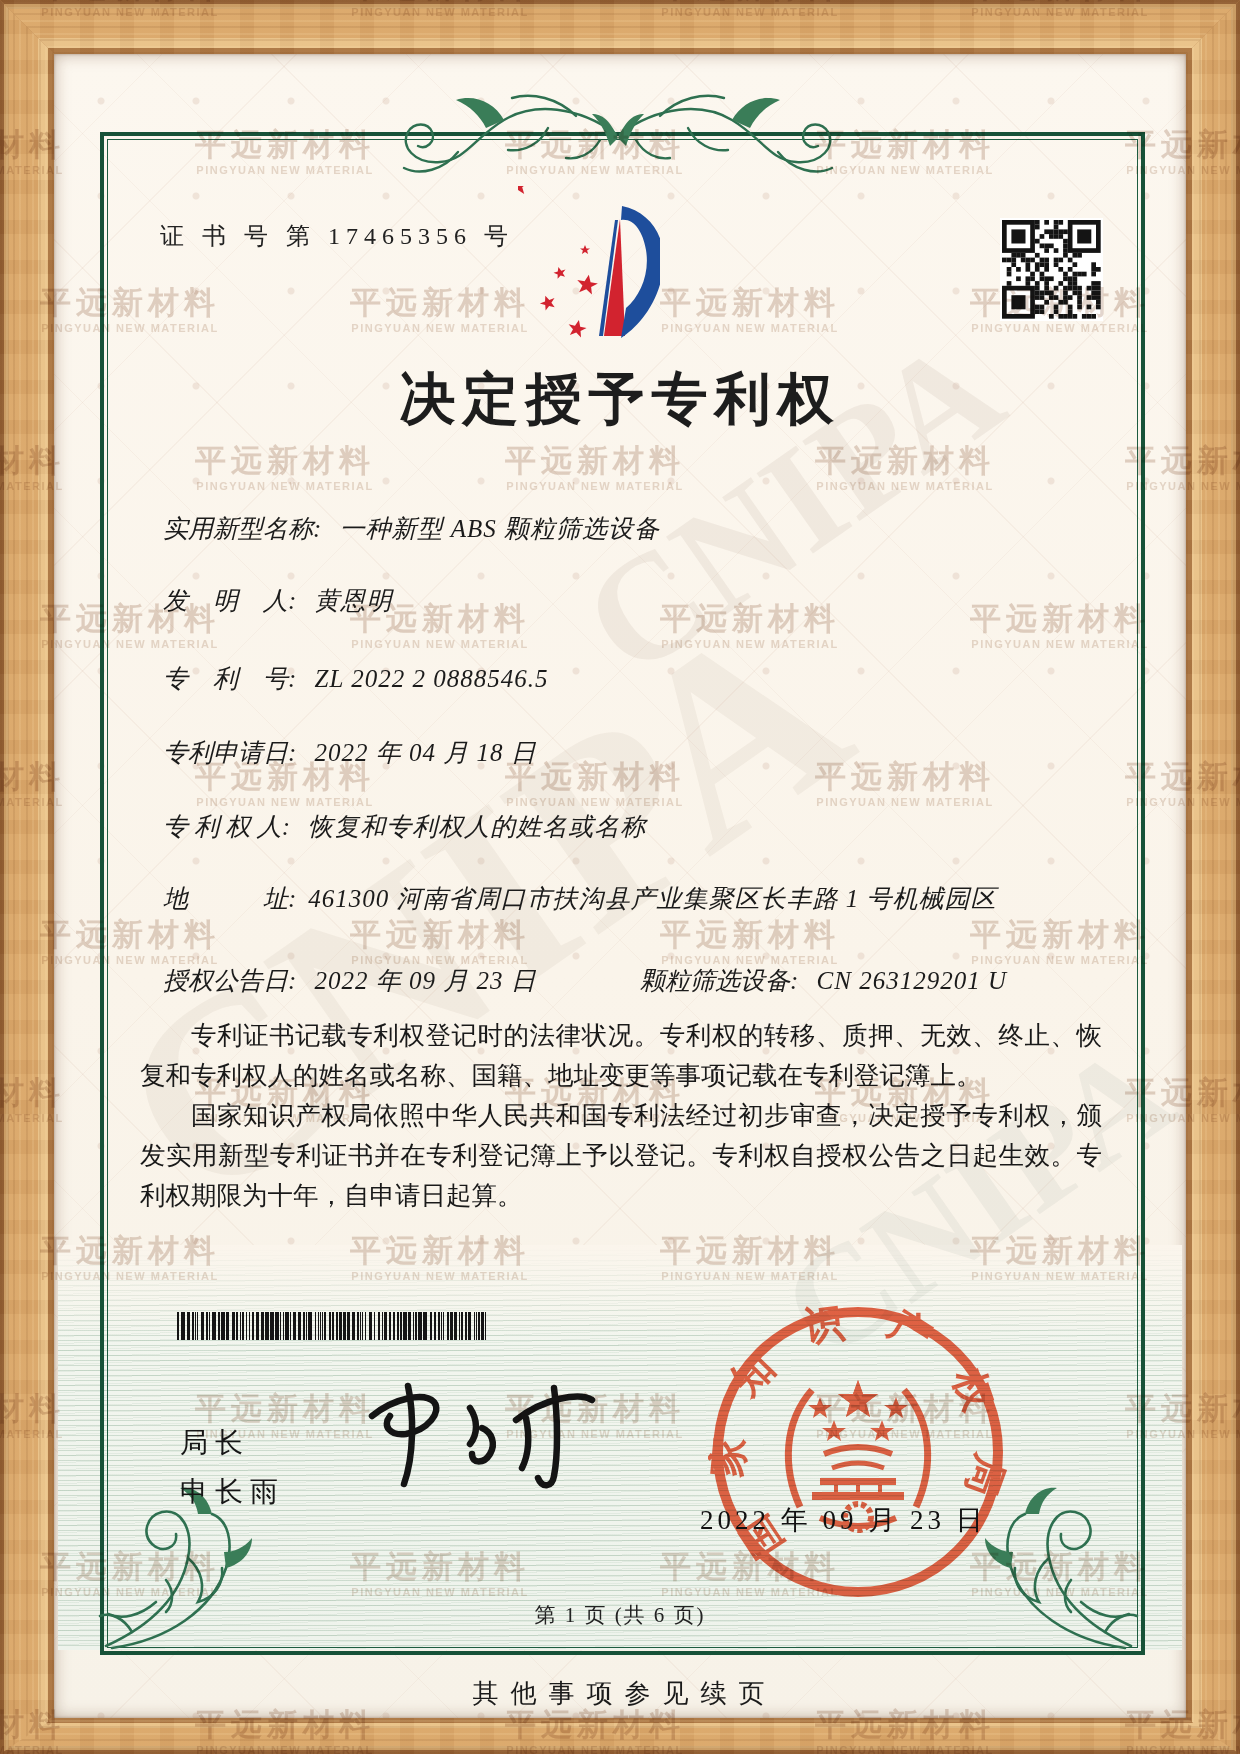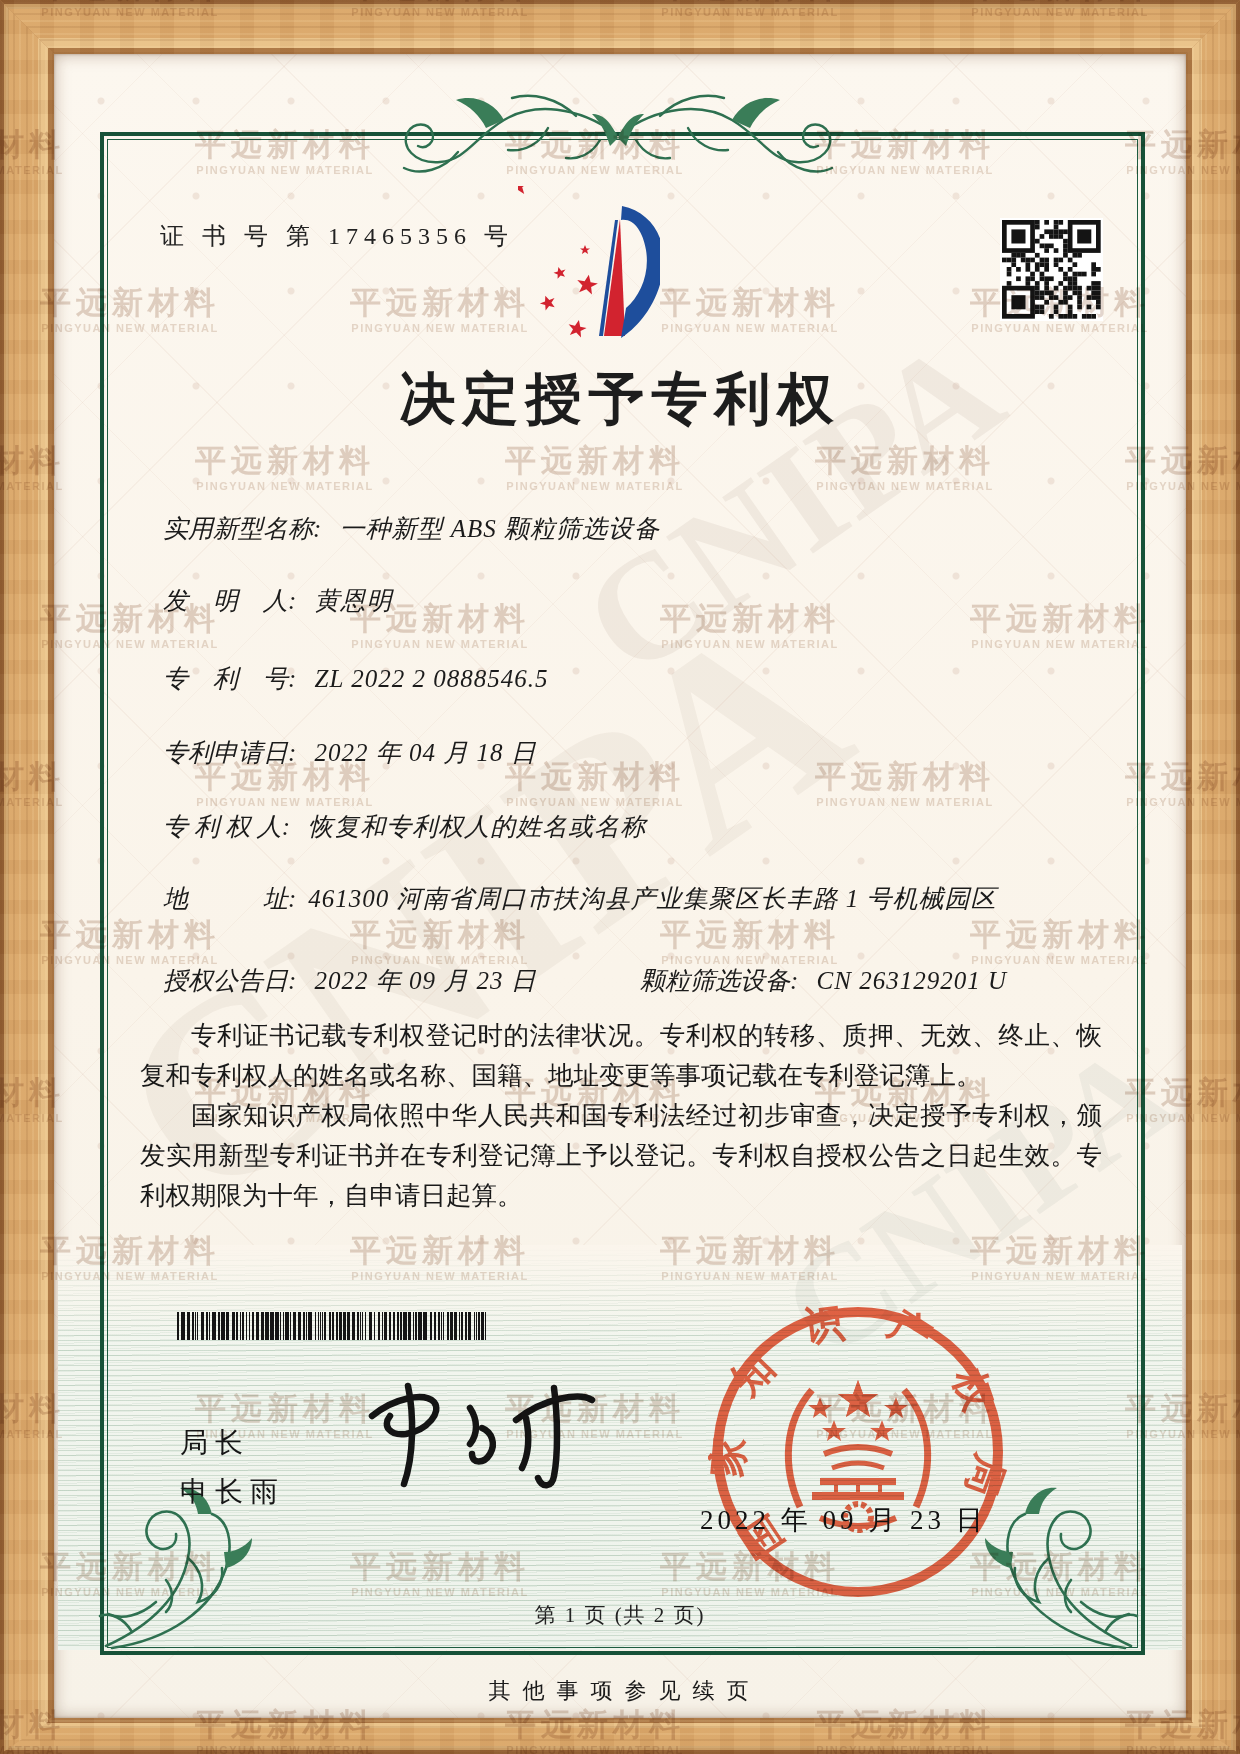--- a/index.html
+++ b/index.html
@@ -60,21 +60,21 @@
 
   
   .barcode{position:absolute;left:177px;top:1312px;z-index:8;}
   .barcode rect{fill:#141414;}
   .director{position:absolute;left:180px;z-index:8;font-size:28px;color:#161616;letter-spacing:7px;}
   .d1{top:1424px;text-align:center;} .d2{top:1473px;}
   .signature{position:absolute;left:358px;top:1378px;z-index:8;}
   .seal{position:absolute;left:708px;top:1302px;z-index:15;opacity:.93;mix-blend-mode:multiply;}
   .seal-date{position:absolute;left:700px;top:1502px;z-index:16;font-size:27px;color:#111;letter-spacing:4px;white-space:nowrap;}
   .page-info{position:absolute;left:0;right:0;top:1601px;z-index:8;text-align:center;font-size:21px;color:#222;letter-spacing:2px;}
-  .note{position:absolute;left:0;right:0;top:1676px;z-index:8;text-align:center;font-size:22px;color:#1a1a1a;letter-spacing:12px;margin-left:9px;}
+  .note{position:absolute;left:0;right:0;top:1676px;z-index:8;text-align:center;font-size:26px;color:#1a1a1a;letter-spacing:12px;margin-left:9px;}
 
   
   .frame{position:absolute;inset:0;z-index:20;pointer-events:none;}
   .fs{position:absolute;}
   .f-top,.f-bottom{left:0;right:0;
     background:
       repeating-linear-gradient(0deg, rgba(120,70,30,.12) 0 2px, rgba(120,70,30,0) 2px 6px, rgba(255,232,185,.14) 6px 8px, rgba(255,232,185,0) 8px 13px),
       repeating-linear-gradient(90deg, rgba(150,95,45,.07) 0 14px, rgba(255,225,170,.06) 14px 40px),
       linear-gradient(180deg,#8f5c31 0 4px,#c79961 4px 9px,#daa76a 9px 38px,#e9c289 38px 48px,#aa7542 48px 100%);}
   .f-bottom{background:
@@ -490,21 +490,21 @@
       <line x1="150" y1="176" x2="150" y2="190" stroke-width="4"></line>
       <line x1="172" y1="176" x2="172" y2="190" stroke-width="4"></line>
       <path d="M92,205 C74,165 76,120 104,88" fill="none" stroke-width="7"></path>
       <path d="M208,205 C226,165 224,120 196,88" fill="none" stroke-width="7"></path>
       <circle cx="150" cy="215" r="13" fill="none" stroke-width="6" stroke-dasharray="5 3"></circle>
       <path d="M112,216 Q150,232 188,216" fill="none" stroke-width="6"></path>
     </g>
   </svg>
   <div class="seal-date">2022 年 09 月 23 日</div>
 
-  <div class="page-info">第 1 页 (共 2 页)</div>
+  <div class="page-info">第 1 页 (共 6 页)</div>
   <div class="note">其他事项参见续页</div>
 
   <div class="frame">
     <div class="fs f-top"></div>
     <div class="fs f-bottom"></div>
     <div class="fs f-left"></div>
     <div class="fs f-right"></div>
   </div>
 
   <div class="wm-layer">

